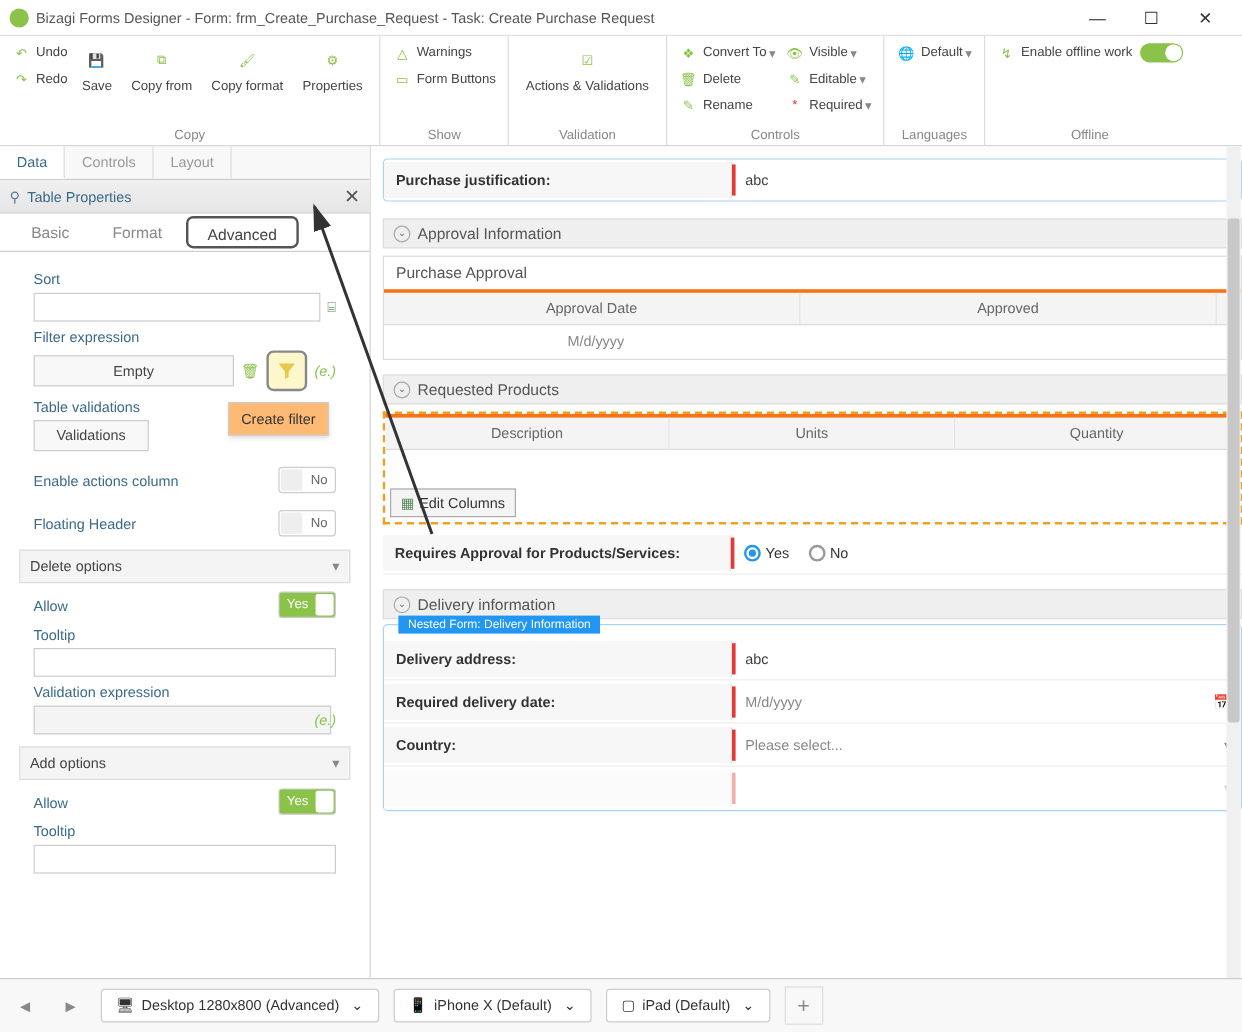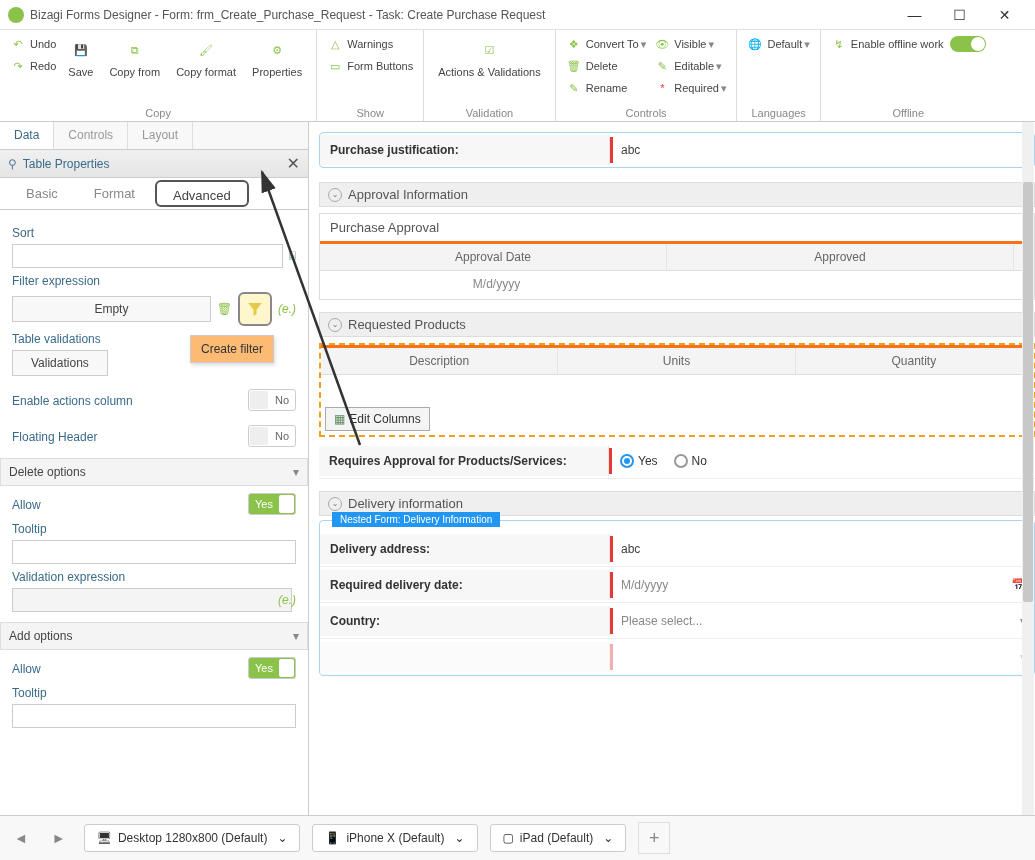--- a/index.html
+++ b/index.html
@@ -32,21 +32,21 @@
 
 .props-header { height: 28px; background: linear-gradient(#f0f0f0,#e5e5e5); border-bottom: 1px solid #ccc; display: flex; align-items: center; padding: 0 8px; }
 .props-header .pin { margin-right: 6px; color: #5a7a9a; }
 .props-header .close { margin-left: auto; color: #555; font-size: 16px; }
 .props-header .title { color: #3a6a8a; font-size: 12px; }
 
 .subtabs { height: 32px; display: flex; border-bottom: 1px solid #ccc; padding-left: 8px; }
 .subtab { padding: 8px 18px; font-size: 13px; color: #888; }
 .subtab.active { border: 2px solid #555; border-radius: 6px; margin: 2px 2px; padding: 6px 16px; color: #444; }
 
-.props-body { flex: 1; overflow-y: auto; padding: 10px 12px; position: relative; }
+.props-body { flex: 1; overflow-y: auto; padding: 10px 28px; position: relative; }
 .prop-label { font-size: 12px; color: #3a6a8a; margin: 6px 0 4px; }
 .prop-input { width: 100%; height: 24px; border: 1px solid #ccc; background: #fff; }
 .prop-row { display: flex; align-items: center; gap: 6px; }
 .btn-small { height: 26px; padding: 0 18px; border: 1px solid #ccc; background: #f8f8f8; font-size: 12px; color: #444; }
 .btn-filter { width: 34px; height: 34px; border: 2px solid #888; border-radius: 6px; display: flex; align-items: center; justify-content: center; background: #fff7cc; position: relative; }
 .toggle { width: 48px; height: 22px; border: 1px solid #ccc; border-radius: 3px; display: flex; align-items: center; font-size: 11px; background: #fff; }
 .toggle .label { padding: 0 6px; flex: 1; text-align: center; }
 .toggle.yes { background: #8bc34a; color: #fff; }
 .toggle.yes .knob { width: 18px; height: 18px; background: #fff; margin: 1px; border-radius: 2px; margin-left: auto; }
 .toggle.no .label { color: #666; }
@@ -447,21 +447,21 @@
       </marker>
     </defs>
   <line x1="360" y1="445" x2="262" y2="172" stroke="#333" stroke-width="2.5" marker-end="url(#ah)"></line>
 </svg>
 
 <div class="bottombar">
   <span class="nav-arrow">◄</span>
   <span class="nav-arrow">►</span>
   <div class="device-tab">
     <span>🖥</span>
-    <span>Desktop 1280x800 (Default)</span>
+    <span>Desktop 1280x800 (Advanced)</span>
     <span class="caret">⌄</span>
   </div>
   <div class="device-tab">
     <span>📱</span>
     <span>iPhone X (Default)</span>
     <span class="caret">⌄</span>
   </div>
   <div class="device-tab">
     <span>▢</span>
     <span>iPad (Default)</span>

